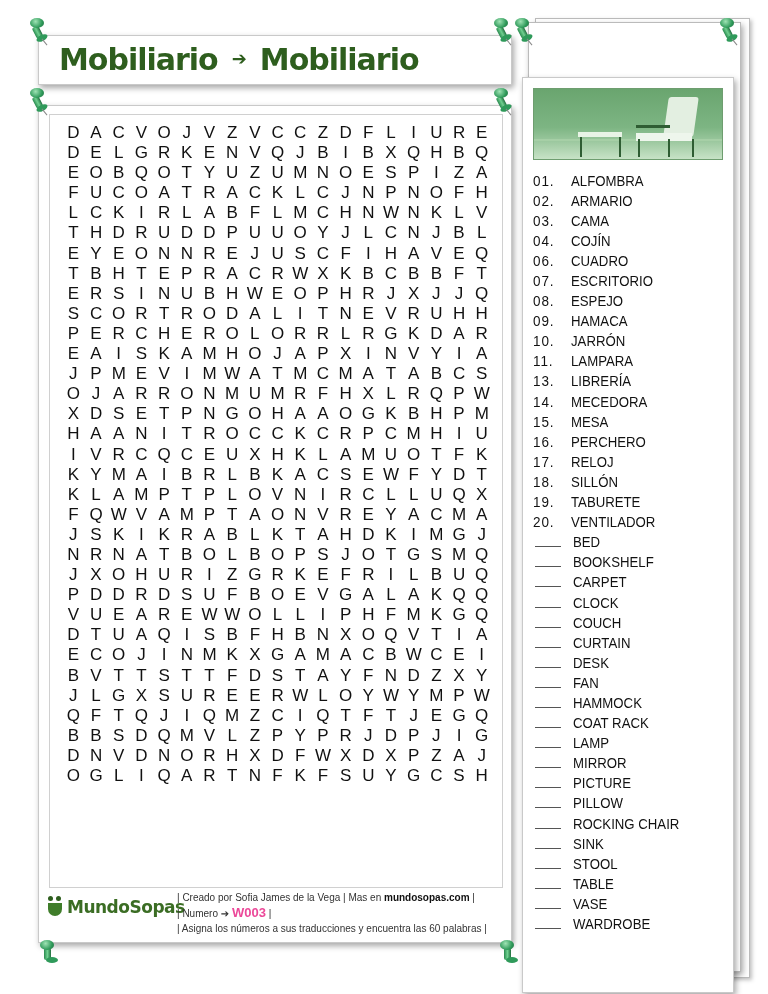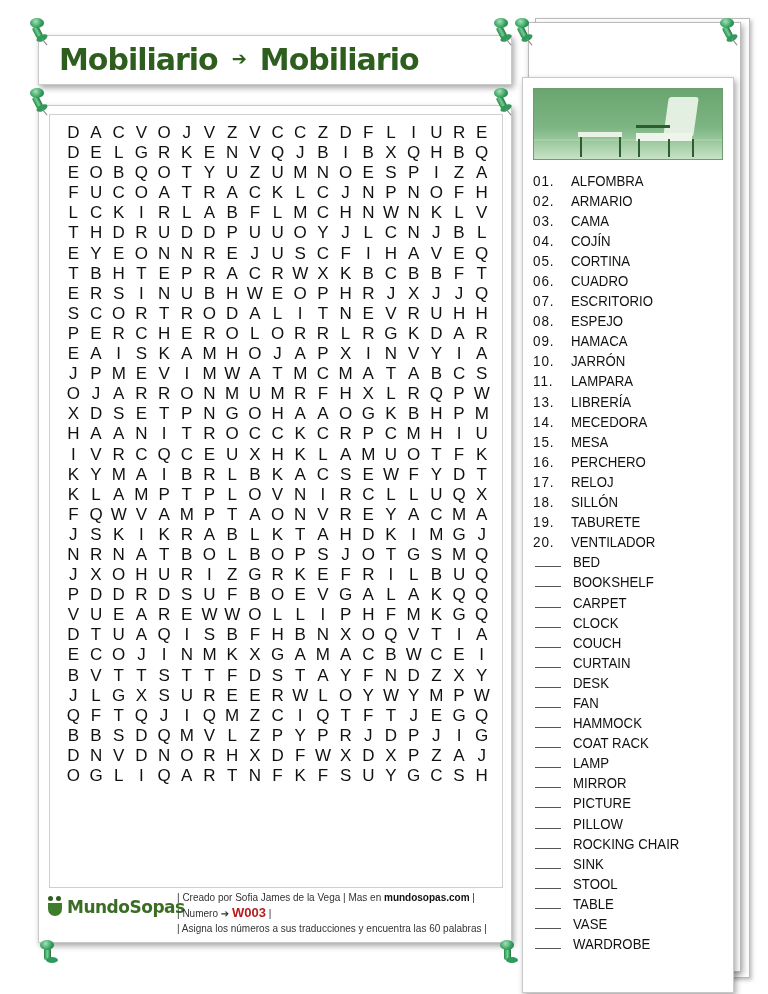--- a/index.html
+++ b/index.html
@@ -25,21 +25,21 @@
 
     .footer { position: absolute; left: 6px; top: 782px; width: 460px; height: 52px; }
     .logo { position: absolute; left: 2px; top: 8px; display: flex; align-items: center; text-align: center; }
     .logo-icon { width: 16px; height: 22px; position: relative; margin-right: 4px; }
     .logo-icon .eyes { position: absolute; left: 1px; top: 0; width: 14px; height: 6px; }
     .logo-icon .eyes span { position:absolute; top:0; width:5px; height:5px; border-radius:50%; background:#2e5e1e; }
     .logo-icon .body { position: absolute; left: 1px; top: 7px; width: 14px; height: 13px; background: #3f7d2a; border-radius: 0 0 7px 7px; }
     .logo-text { font-family: "DejaVu Sans", sans-serif; font-weight: bold; font-size: 17px; color: #3b6d24; letter-spacing: -0.5px; }
     .credits { position: absolute; left: 132px; top: 2px; font-size: 10px; color: #333; line-height: 15px; white-space: nowrap; }
     .credits b { font-weight: bold; color: #111; }
-    .credits .num { font-size: 13px; font-weight: bold; color: #b91c1c; }
+    .credits .num { font-size: 13px; font-weight: bold; color: #ec4899; }
 
     
     .list-card { left: 522px; top: 35px; width: 212px; height: 916px; margin-top: 42px; }
     .photo { position: absolute; left: 10px; top: 10px; width: 190px; height: 72px; overflow: hidden;
              background: linear-gradient(180deg, #6aa56f 0%, #7db583 55%, #9cc89f 75%, #c7e2c6 100%); border: 1px solid #6e9d6f; }
     .photo .wall-line { position:absolute; left:0; top:50px; width:100%; height:2px; background:#a6cfa6; }
     .photo .stool-top { position:absolute; left:44px; top:43px; width:44px; height:5px; background:#e8f3e6; }
     .photo .stool-leg { position:absolute; top:48px; width:2px; height:20px; background:#2f5d33; }
     .photo .chair-back { position:absolute; left:132px; top:8px; width:30px; height:40px; background:#e3efe1; border-radius:3px; transform: skewX(-8deg); }
     .photo .chair-seat { position:absolute; left:102px; top:44px; width:56px; height:8px; background:#eef6ec; }
@@ -748,24 +748,20 @@
       </div>
       <div class="word-row">
         <span class="num">03.</span>
         <span class="w">CAMA</span>
       </div>
       <div class="word-row">
         <span class="num">04.</span>
         <span class="w">COJÍN</span>
       </div>
       <div class="word-row">
-        <span class="num">05.</span>
-        <span class="w">CORTINA</span>
-      </div>
-      <div class="word-row">
         <span class="num">06.</span>
         <span class="w">CUADRO</span>
       </div>
       <div class="word-row">
         <span class="num">07.</span>
         <span class="w">ESCRITORIO</span>
       </div>
       <div class="word-row">
         <span class="num">08.</span>
         <span class="w">ESPEJO</span>

